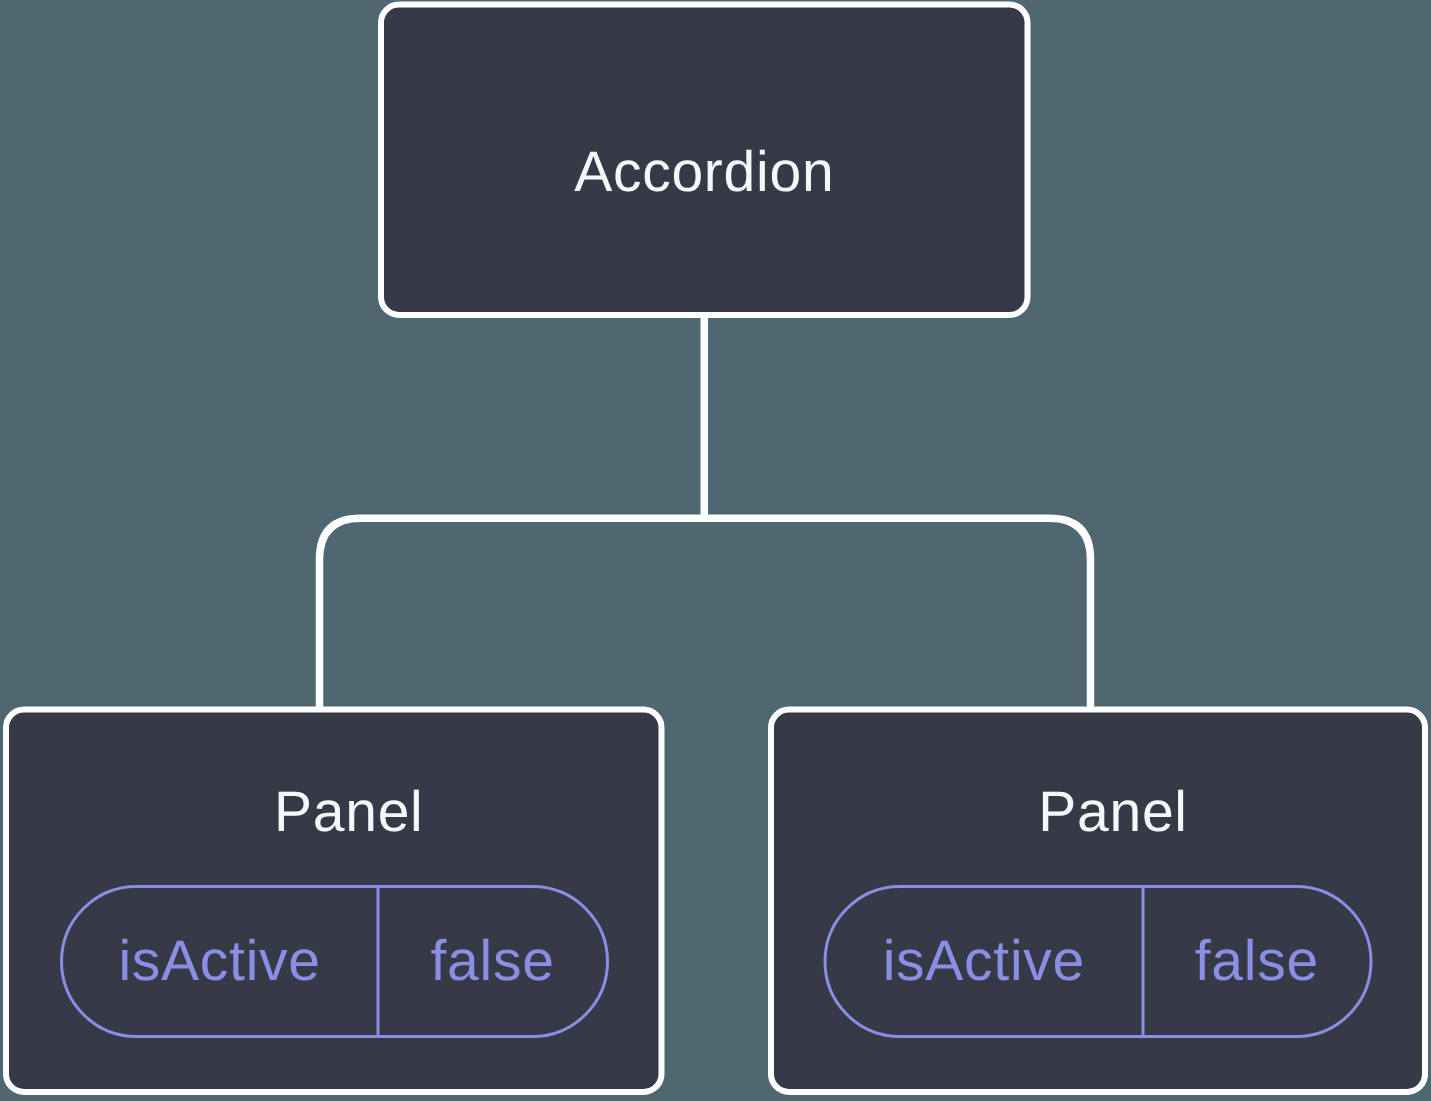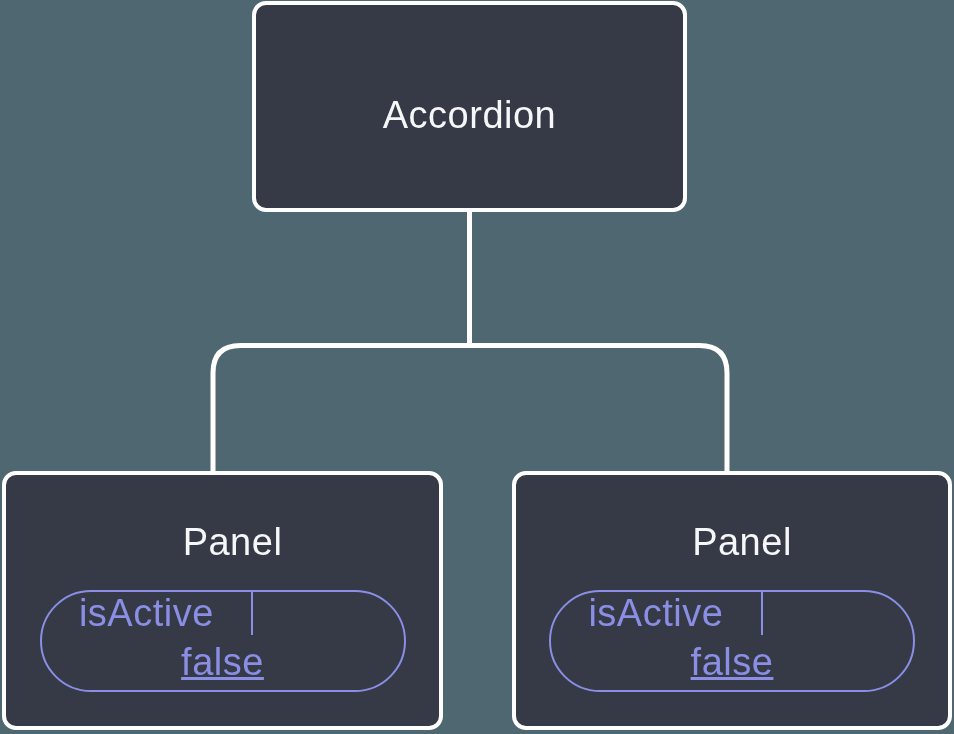--- a/index.html
+++ b/index.html
@@ -62,36 +62,35 @@
     padding-left: 20px;
   }
   .state-pill {
     margin: 26px auto 16px auto;
     width: 366px; height: 102px;
     border: 2.5px solid var(--state-accent);
     border-radius: 60px;
     display: flex;
     align-items: stretch;
     overflow: hidden;
-    flex-direction: column;
   }
   .state-key, .state-value {
     display: flex;
     align-items: center;
     justify-content: center;
     color: var(--state-accent);
     font-size: 38px;
     font-weight: 400;
     letter-spacing: 0.5px;
   }
   .state-key {
     width: 58.5%;
     border-right: 2.5px solid var(--state-accent);
   }
-  .state-value { flex: 1; text-decoration: underline; }
+  .state-value { flex: 1; }
 </style>
 </head>
 <body>
 
 <div class="canvas">
 
   <svg class="connectors" viewBox="0 0 954 734" aria-hidden="true">
     <path d="M 469.5 210 L 469.5 347"></path>
     <path d="M 213 472 L 213 373 Q 213 345.5 240.5 345.5 L 699.5 345.5 Q 727 345.5 727 373 L 727 472"></path>
   </svg>

